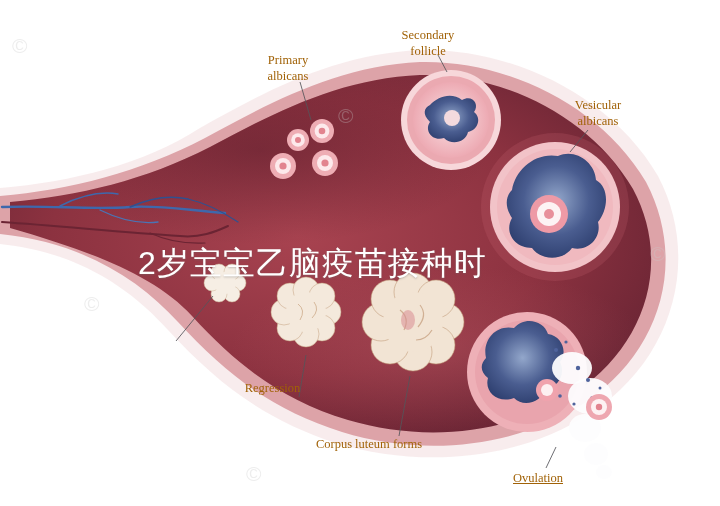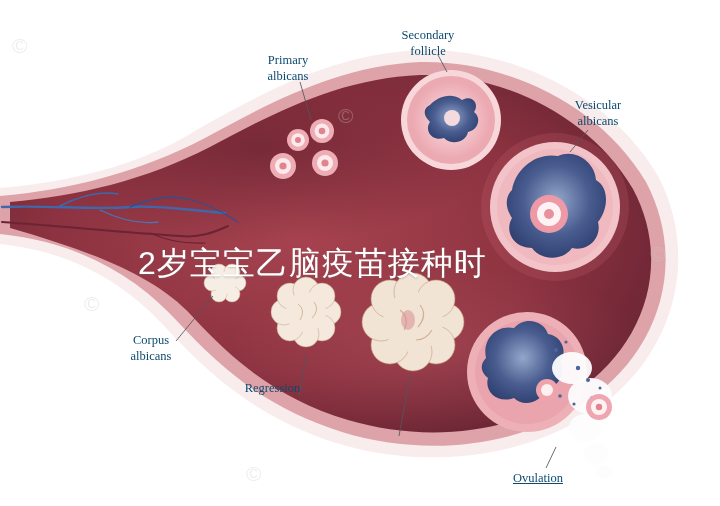--- a/index.html
+++ b/index.html
@@ -2,21 +2,21 @@
 <html><head>
 <meta charset="utf-8">
 <style>
   html,body{margin:0;padding:0;background:#fff;}
   .stage{
     position:relative;width:720px;height:506px;background:#ffffff;overflow:hidden;
     font-family:"Liberation Serif", serif;
   }
   .stage svg{position:absolute;left:0;top:0;}
   .label{
-    position:absolute;font-size:12.5px;color:#0c4a6e;text-align:center;line-height:1.28;
+    position:absolute;font-size:12.5px;color:#a16207;text-align:center;line-height:1.28;
     font-family:"Liberation Serif", serif;
   }
   .overlay-cn{
     position:absolute;left:138px;top:242px;font-size:32px;color:#ffffff;
     font-family:"Liberation Sans", sans-serif;letter-spacing:1px;white-space:nowrap;
     text-shadow:0 1px 2px rgba(110,110,110,0.40);
   }
   .wm{
     position:absolute;color:#c9c9c9;opacity:.32;font-size:21px;
     font-family:"Liberation Sans", sans-serif;pointer-events:none;
@@ -208,19 +208,19 @@
 
   <span class="wm" style="left:12px;top:34px;">©</span>
   <span class="wm" style="left:338px;top:104px;">©</span>
   <span class="wm" style="left:650px;top:242px;">©</span>
   <span class="wm" style="left:84px;top:292px;">©</span>
   <span class="wm" style="left:246px;top:462px;">©</span>
 
   <div class="label" style="left:252px;top:52px;width:72px;">Primary albicans</div>
   <div class="label" style="left:385px;top:27px;width:86px;">Secondary follicle</div>
   <div class="label" style="left:560px;top:97px;width:76px;">Vesicular albicans</div>
-  <div class="label" style="left:112px;top:332px;width:78px;">Corpus albicans</div>
   <div class="label" style="left:225px;top:380px;width:95px;">Regression</div>
+  <div class="label" style="left:315px;top:436px;width:108px;">Corpus luteum forms</div>
   <div class="label" style="left:495px;top:470px;width:86px;text-decoration:underline;">Ovulation</div>
 
   <div class="overlay-cn">2岁宝宝乙脑疫苗接种时</div>
 
 </div>
 
 </body></html>

